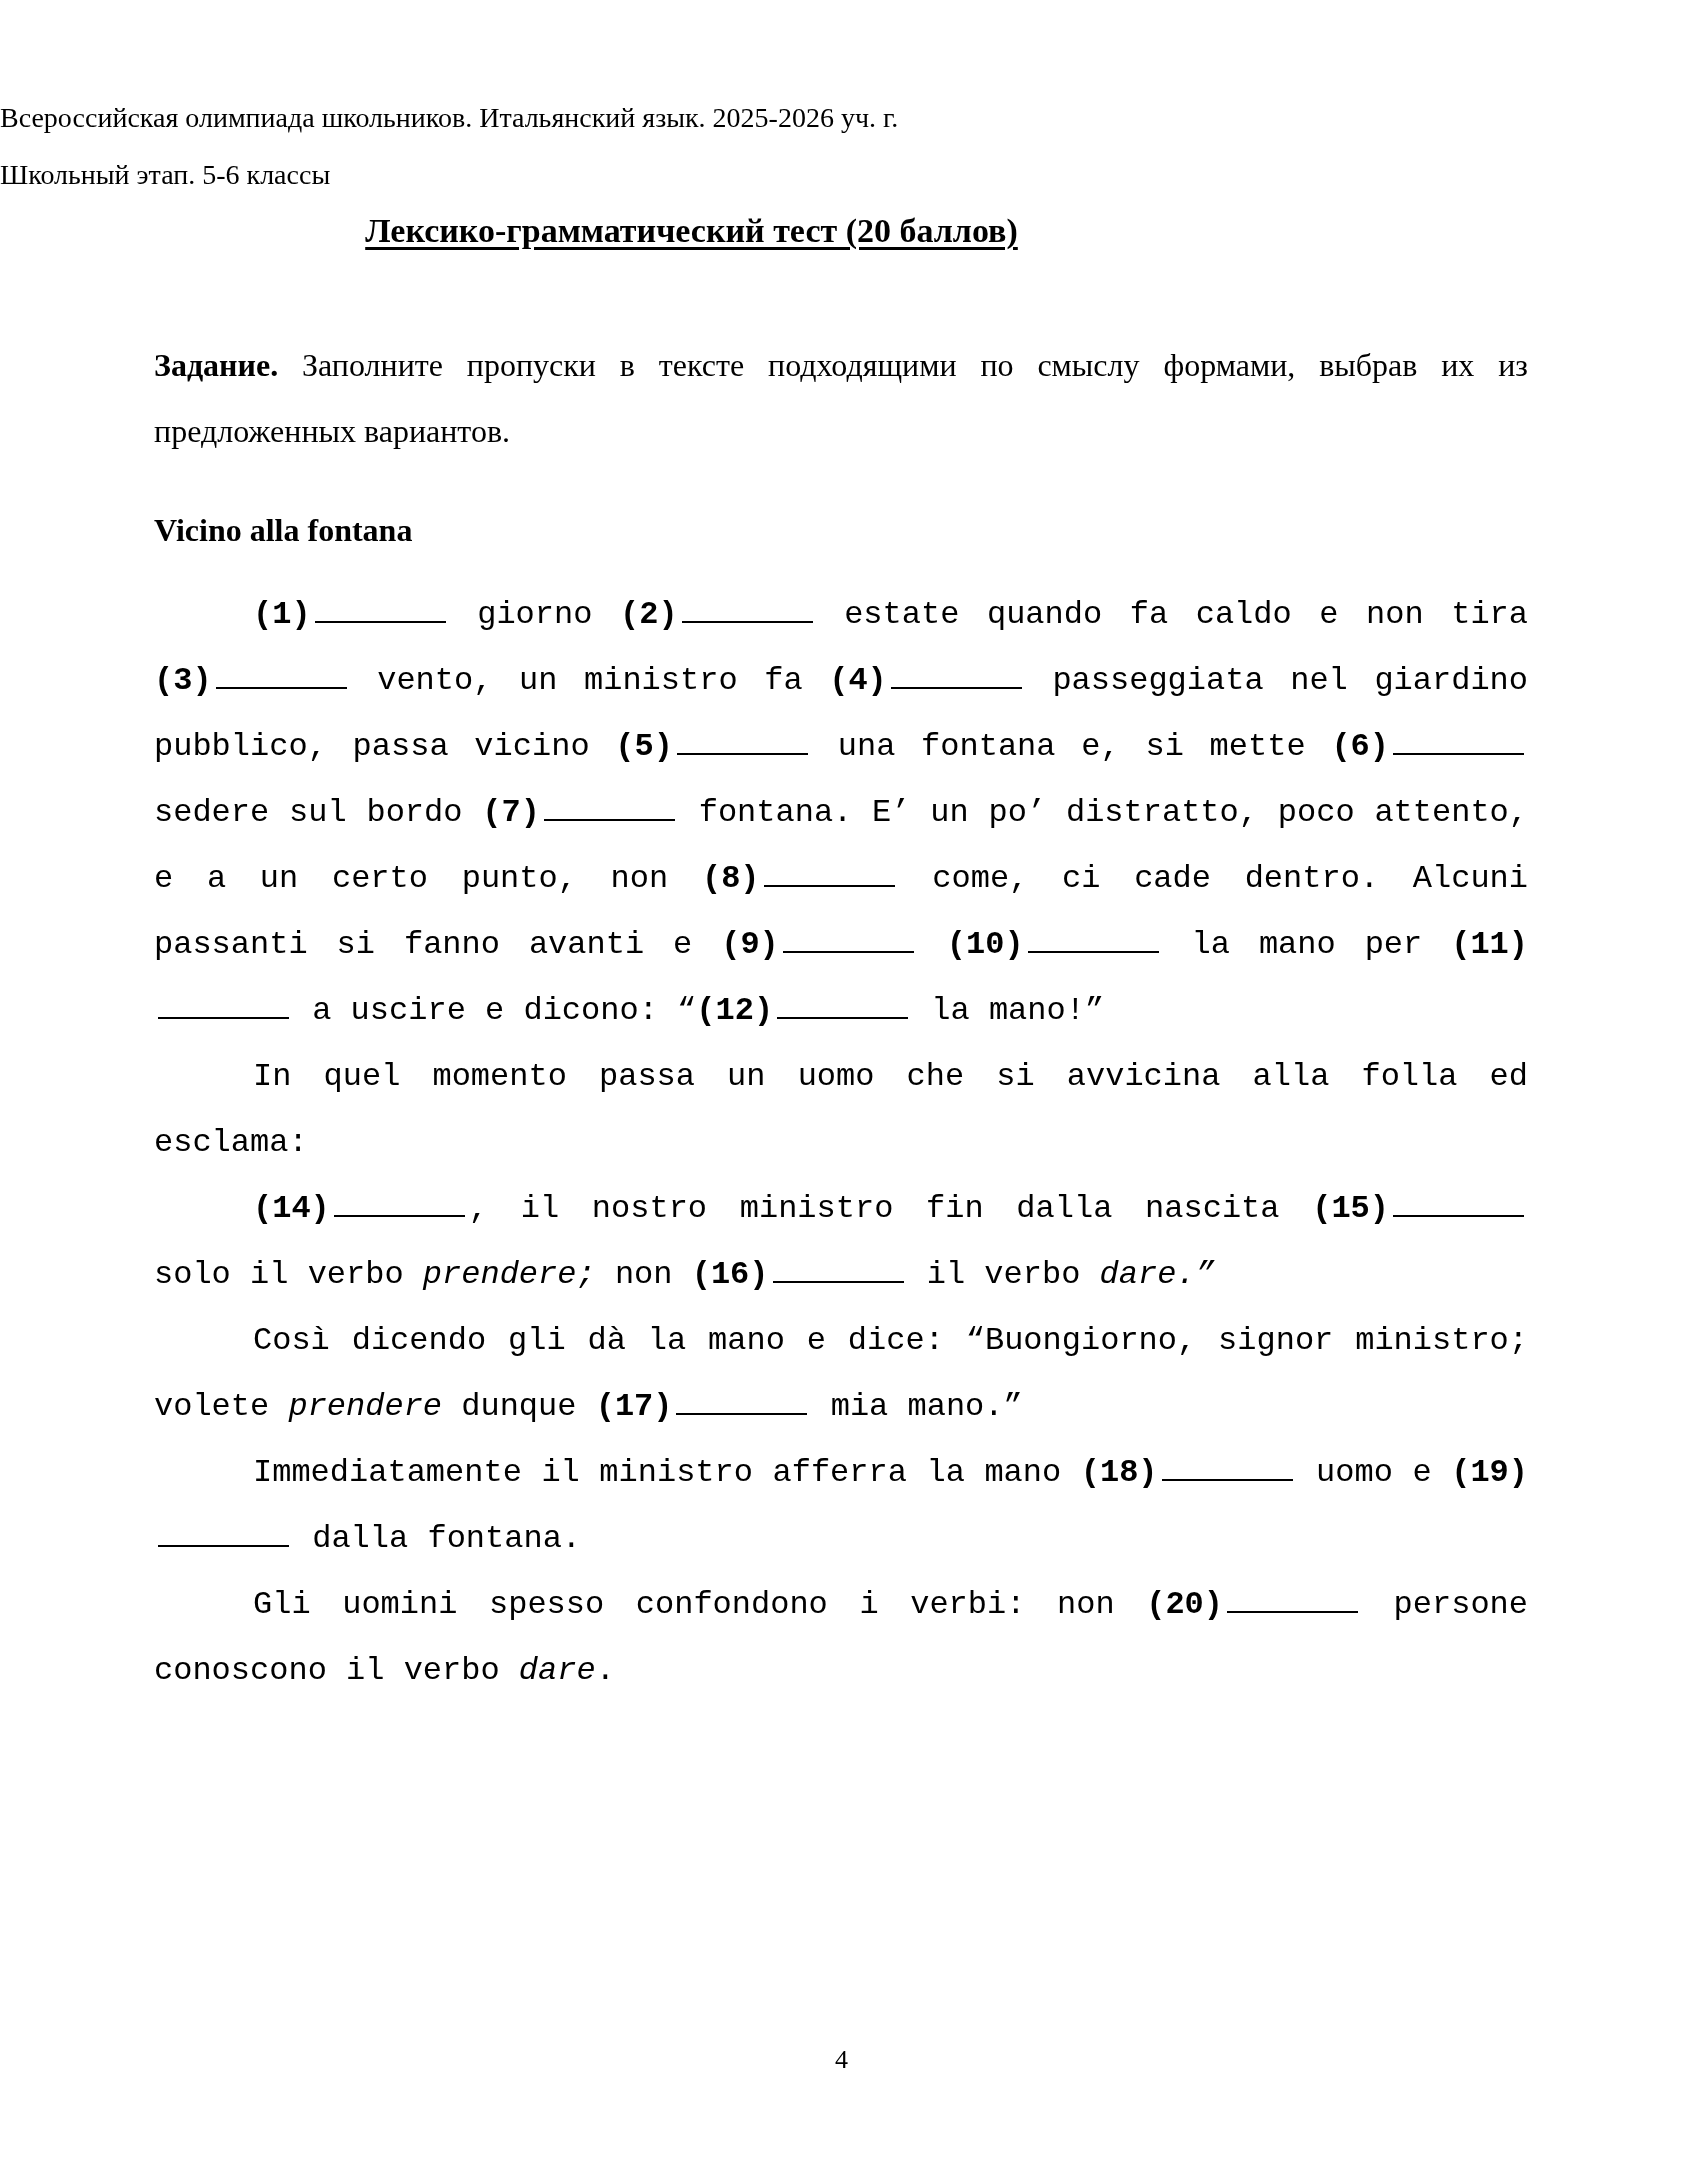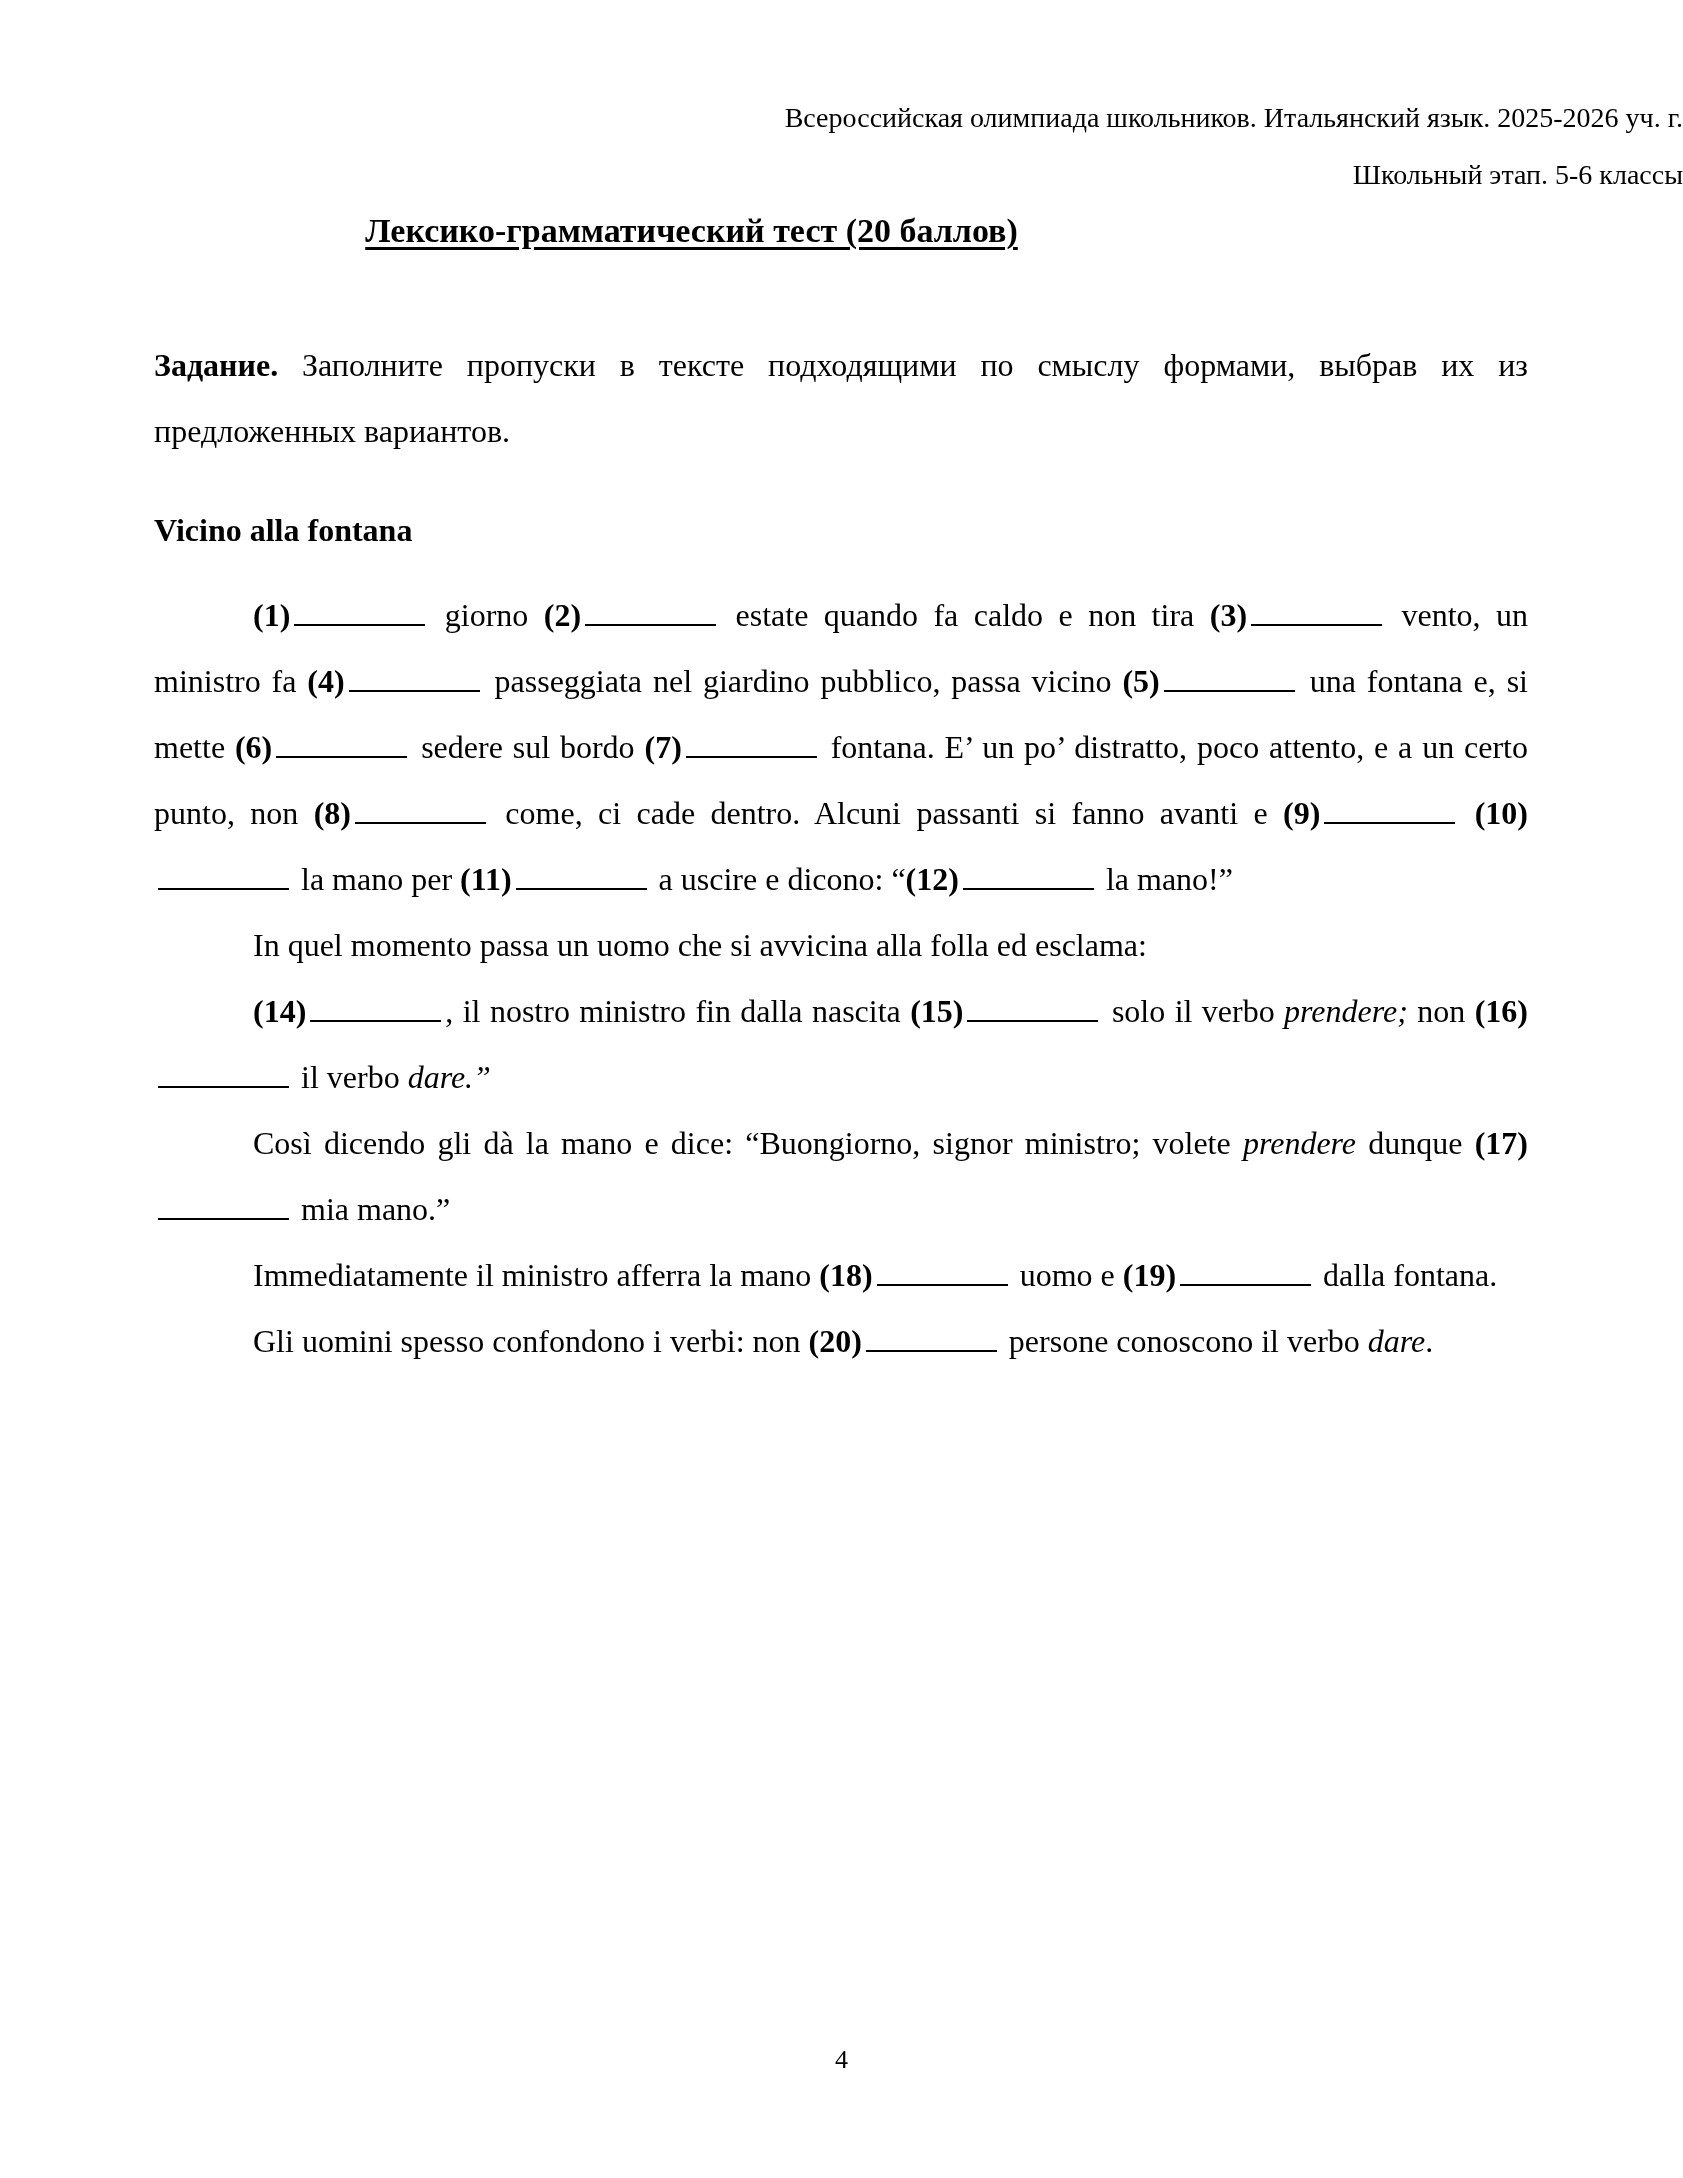--- a/index.html
+++ b/index.html
@@ -1,29 +1,29 @@
 <!DOCTYPE html>
 <html><head>
 <meta charset="utf-8">
 <style>
   html, body { margin: 0; padding: 0; background: #ffffff; }
   body { width: 1683px; height: 2178px; position: relative; overflow: hidden;
          font-family: "Liberation Serif", "DejaVu Serif", serif; color: #000; }
   .page { position: absolute; left: 0; top: 0; width: 1683px; height: 2178px; }
-  .header { position: absolute; left: 0; width: 1683px; text-align: right; font-size: 28px; line-height: 38px; }
+  .header { position: absolute; left: 0; width: 1683px; text-align: left; font-size: 28px; line-height: 38px; }
   .header-1 { top: 99px; }
   .header-2 { top: 137px; margin-top: 19px; }
   .test-title { position: absolute; top: 212px; left: 0; width: 1383px; text-align: center;
                 font-size: 34px; font-weight: bold; }
   .test-title span { text-decoration: underline; text-decoration-thickness: 3px; text-underline-offset: 5px; }
   .content { position: absolute; left: 154px; width: 1374px; top: 332px; font-size: 32px; line-height: 66px; }
   .task { text-align: justify; margin: 0; }
   .task b { font-weight: bold; }
   .story-title { text-align: left; font-weight: bold; margin: 33px 0 19px 0; line-height: 66px; }
-  .para { text-align: justify; text-indent: 99px; margin: 0; }
+  .para { text-align: justify; text-indent: 99px; margin: 0; font-family: Liberation Mono, monospace; }
   .num { font-weight: bold; }
   .blank { display: inline-block; width: 131px; border-bottom: 2px solid #000; height: 0; vertical-align: baseline; margin: 0 4px; }
   .it { font-style: italic; }
   .page-number { position: absolute; top: 2045px; left: 0; width: 1683px; text-align: center; font-size: 26px; }
 </style>
 </head>
 <body>
 
 <div class="page">
   <div class="header header-1">Всероссийская олимпиада школьников. Итальянский язык. 2025-2026 уч. г.</div>

